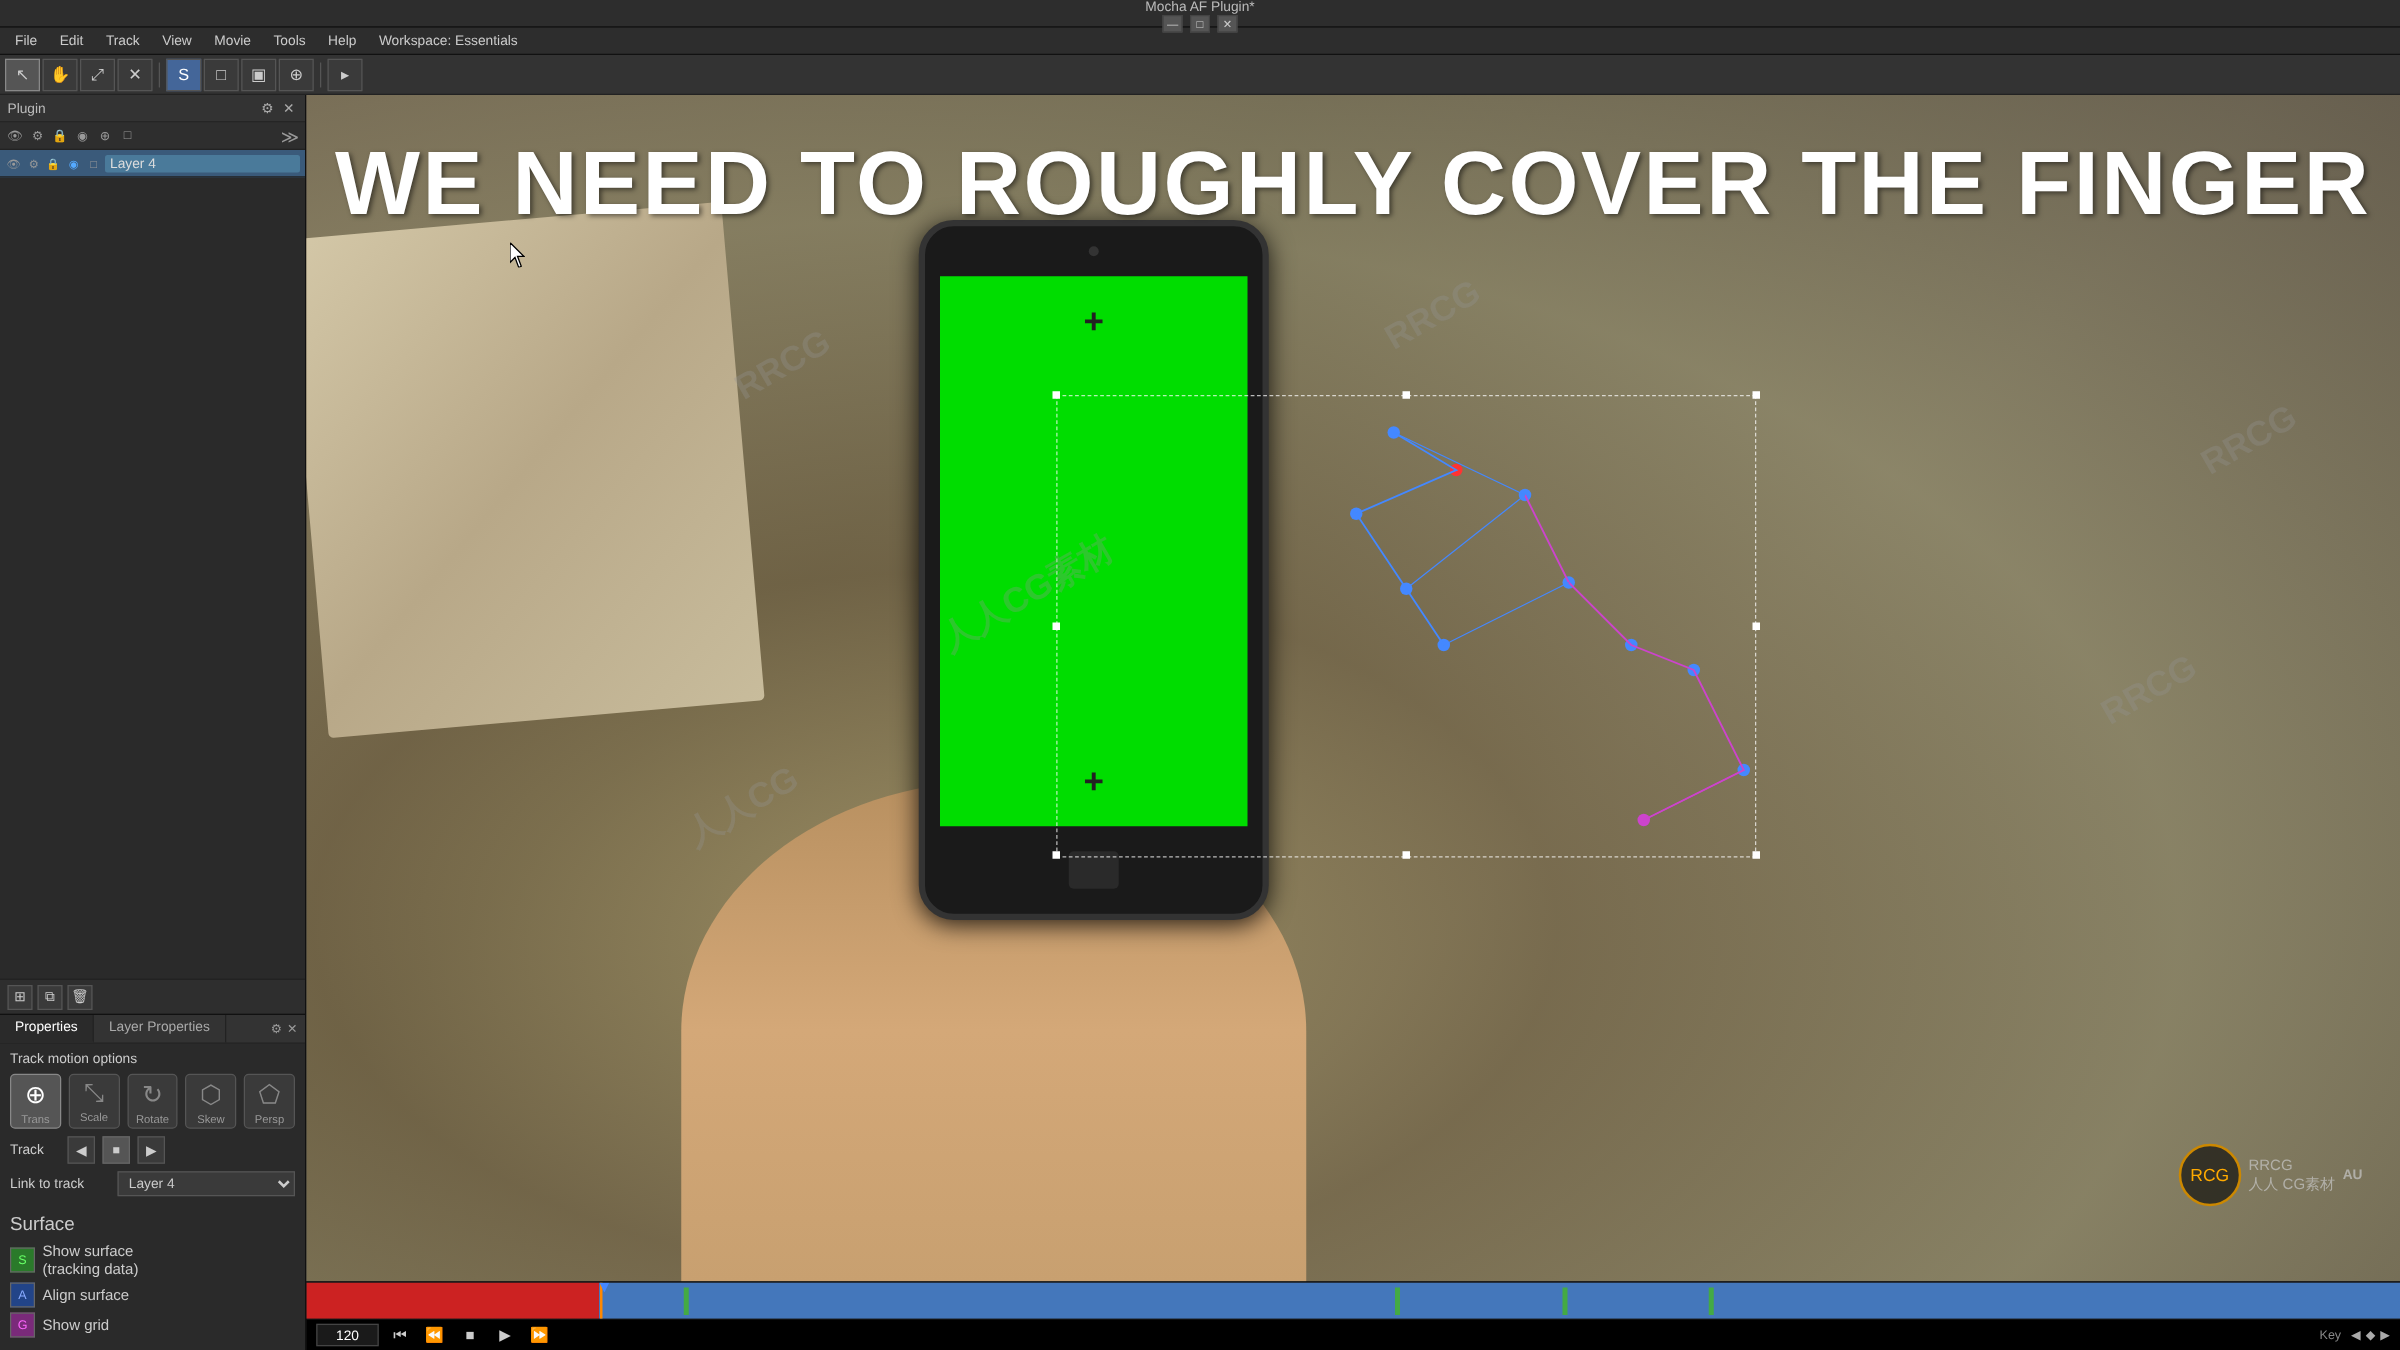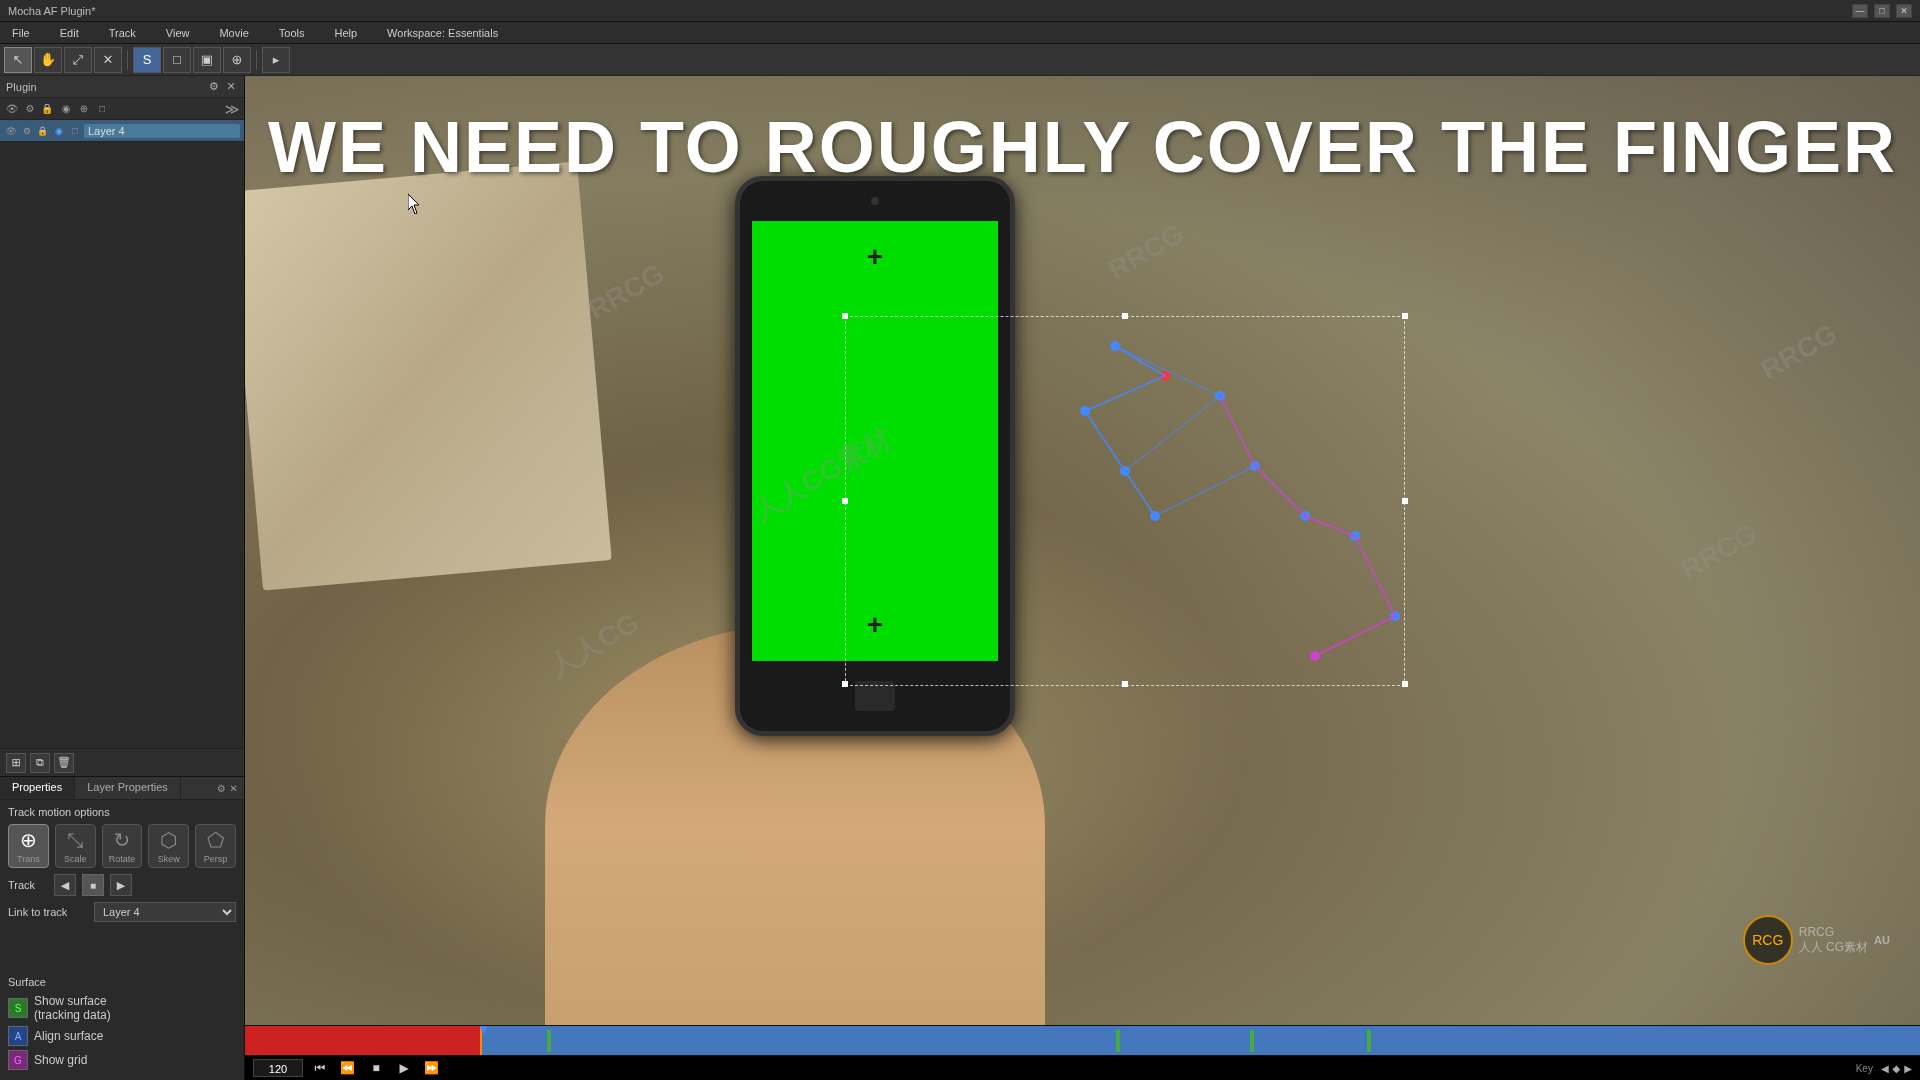--- a/index.html
+++ b/index.html
@@ -16,20 +16,21 @@
 
     
     #titlebar {
       height: 22px;
       background: #2d2d2d;
       display: flex;
       align-items: center;
       padding: 0 8px;
       border-bottom: 1px solid #111;
       position: relative;
+      flex-direction: column;
     }
     #titlebar-title {
       font-size: 11px;
       color: #bbb;
       flex: 1;
     }
     #titlebar-controls {
       display: flex;
       gap: 6px;
     }
@@ -47,21 +48,21 @@
     }
 
     
     #menubar {
       height: 22px;
       background: #2d2d2d;
       display: flex;
       align-items: center;
       padding: 0 4px;
       border-bottom: 1px solid #111;
-      gap: 14px;
+      gap: 2px;
     }
     .menu-item {
       padding: 2px 8px;
       font-size: 11px;
       color: #ccc;
       cursor: pointer;
     }
 
     
     #toolbar {
@@ -336,24 +337,23 @@
       border: 1px solid #555;
       color: #ccc;
       font-size: 11px;
       padding: 0 4px;
     }
 
     #surface-section {
       padding: 0 8px 6px;
     }
     #surface-title {
-      font-size: 11px;
+      font-size: 15px;
       color: #ccc;
       margin-bottom: 6px;
-      margin-top: 40px;
     }
     .surface-option {
       display: flex;
       align-items: center;
       gap: 6px;
       margin-bottom: 4px;
     }
     .surface-icon {
       width: 20px;
       height: 20px;

